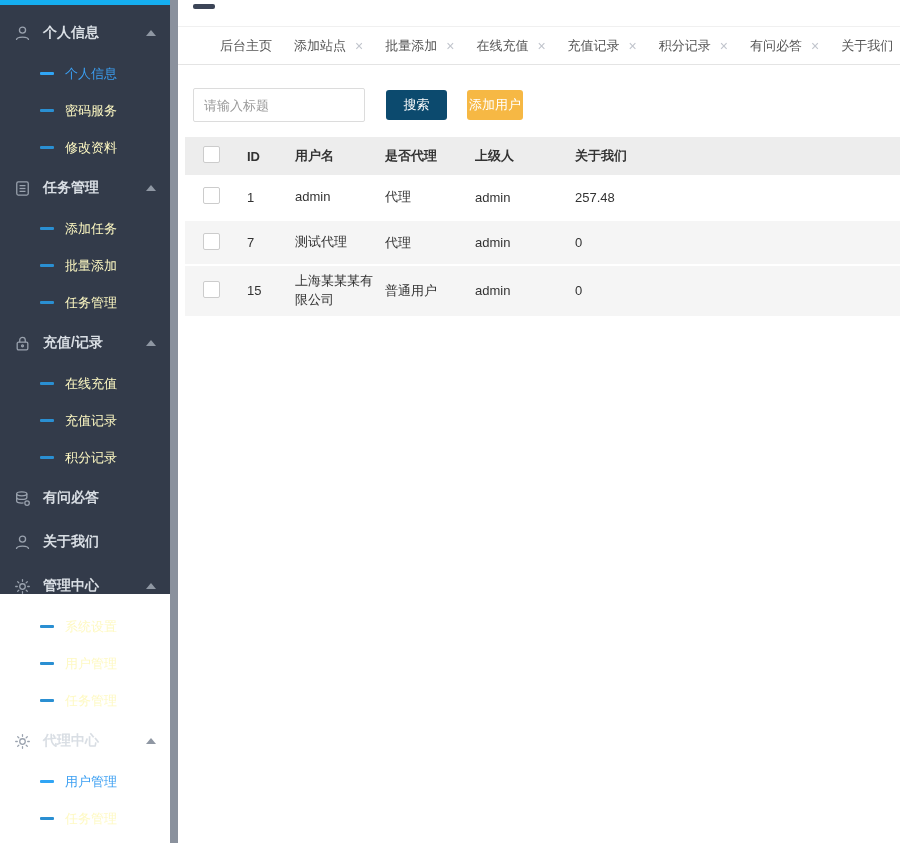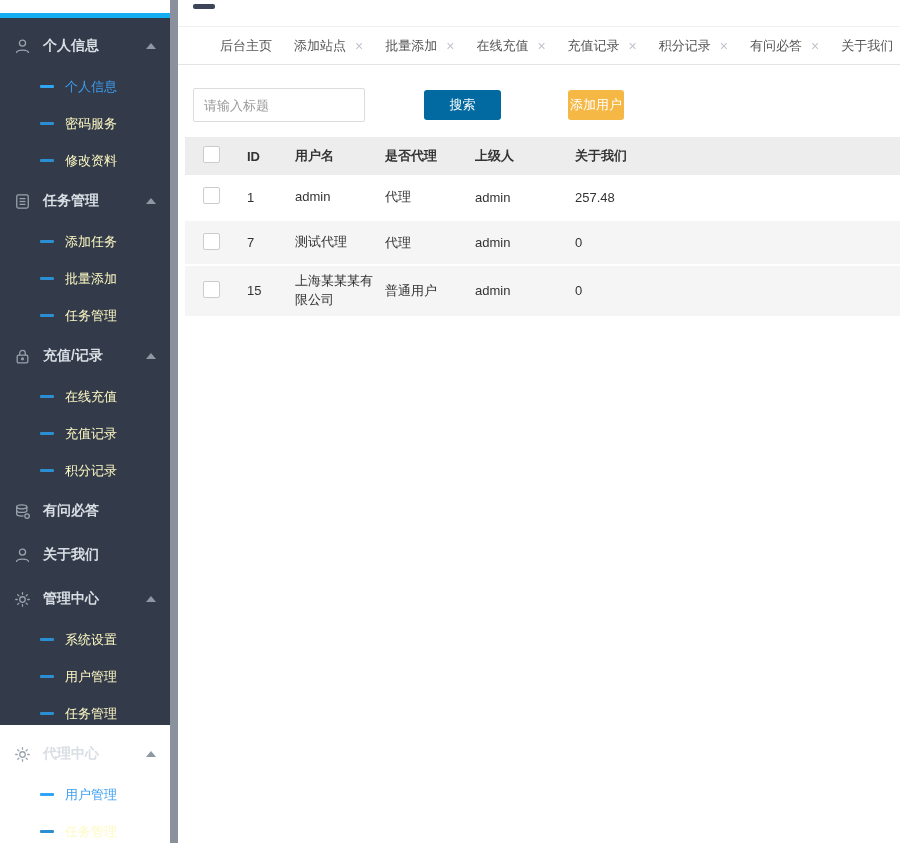--- a/index.html
+++ b/index.html
@@ -1,20 +1,20 @@
 <!DOCTYPE html>
 <html><head>
 <meta charset="utf-8">
 <style>
   * { margin:0; padding:0; box-sizing:border-box; }
   html,body { width:900px; height:843px; overflow:hidden; background:#fff;
     font-family:"Liberation Sans","DejaVu Sans",sans-serif; }
 
   
-  .sidebar { position:absolute; left:0; top:13px; width:170px; height:712px;
+  .sidebar { position:absolute; left:0; top:0; width:170px; height:594px;
     background:#333b4a; }
   .sidebar-strip { height:5px; background:#15aef0; }
   .sidebar-scrollbar { position:absolute; left:170px; top:0; width:8px; height:843px;
     background:#8a919d; }
   .nav { padding-top:6px; }
   .nav-group { height:44px; display:flex; align-items:center; padding:0 14px;
     color:#d9dee4; font-size:14px; font-weight:bold; cursor:pointer; }
   .nav-group .gicon { width:17px; height:17px; margin-right:12px; flex:0 0 auto;
     display:flex; align-items:center; }
   .nav-group svg { stroke:#9aa2ae; fill:none; stroke-width:1.2; }
@@ -33,28 +33,28 @@
   .topbar { height:27px; border-bottom:1px solid #f0f0f0; position:relative; }
   .menu-dash { position:absolute; left:15px; top:4px; width:22px; height:5px;
     background:#3c4557; border-radius:2px; cursor:pointer; }
 
   .tabbar { height:38px; border-bottom:1px solid #e4e4e4; display:flex;
     align-items:center; padding-left:31px; }
   .tab { display:flex; align-items:center; padding:0 11px; font-size:13px;
     color:#555; cursor:pointer; white-space:nowrap; }
   .tab .close { margin-left:9px; color:#c0c4cc; font-size:14px; line-height:1; cursor:pointer; }
 
-  .toolbar { margin:23px 0 0 15px; display:flex; align-items:center;gap:47px; }
+  .toolbar { margin:23px 0 0 15px; display:flex; align-items:center; }
   .search-input { width:172px; height:34px; border:1px solid #dcdcdc; border-radius:2px;
     padding:0 10px; font-size:13px; color:#333; outline:none;
     font-family:"Liberation Sans","DejaVu Sans",sans-serif; }
   .search-input::placeholder { color:#9a9a9a; }
   .btn { height:30px; border:none; border-radius:3px; color:#fff; font-size:13px;
     cursor:pointer; font-family:"Liberation Sans","DejaVu Sans",sans-serif; }
-  .btn-search { width:77px; margin-left:12px; background:#0369a1; }
+  .btn-search { width:61px; margin-left:21px; background:#0c4a6e; }
   .btn-add { width:56px; margin-left:20px; background:#f6b844; }
 
   .table-wrap { margin:15px 0 0 7px; }
   table { width:715px; border-collapse:collapse; table-layout:fixed; }
   th, td { text-align:left; font-size:13px; color:#333; vertical-align:middle; }
   thead tr { background:#ededed; height:38px; }
   th { font-weight:bold; }
   tbody tr { height:45px; background:#fff; }
   tbody tr.stripe { background:#f5f5f5; }
   tbody tr { border-bottom:2px solid #fff; }

